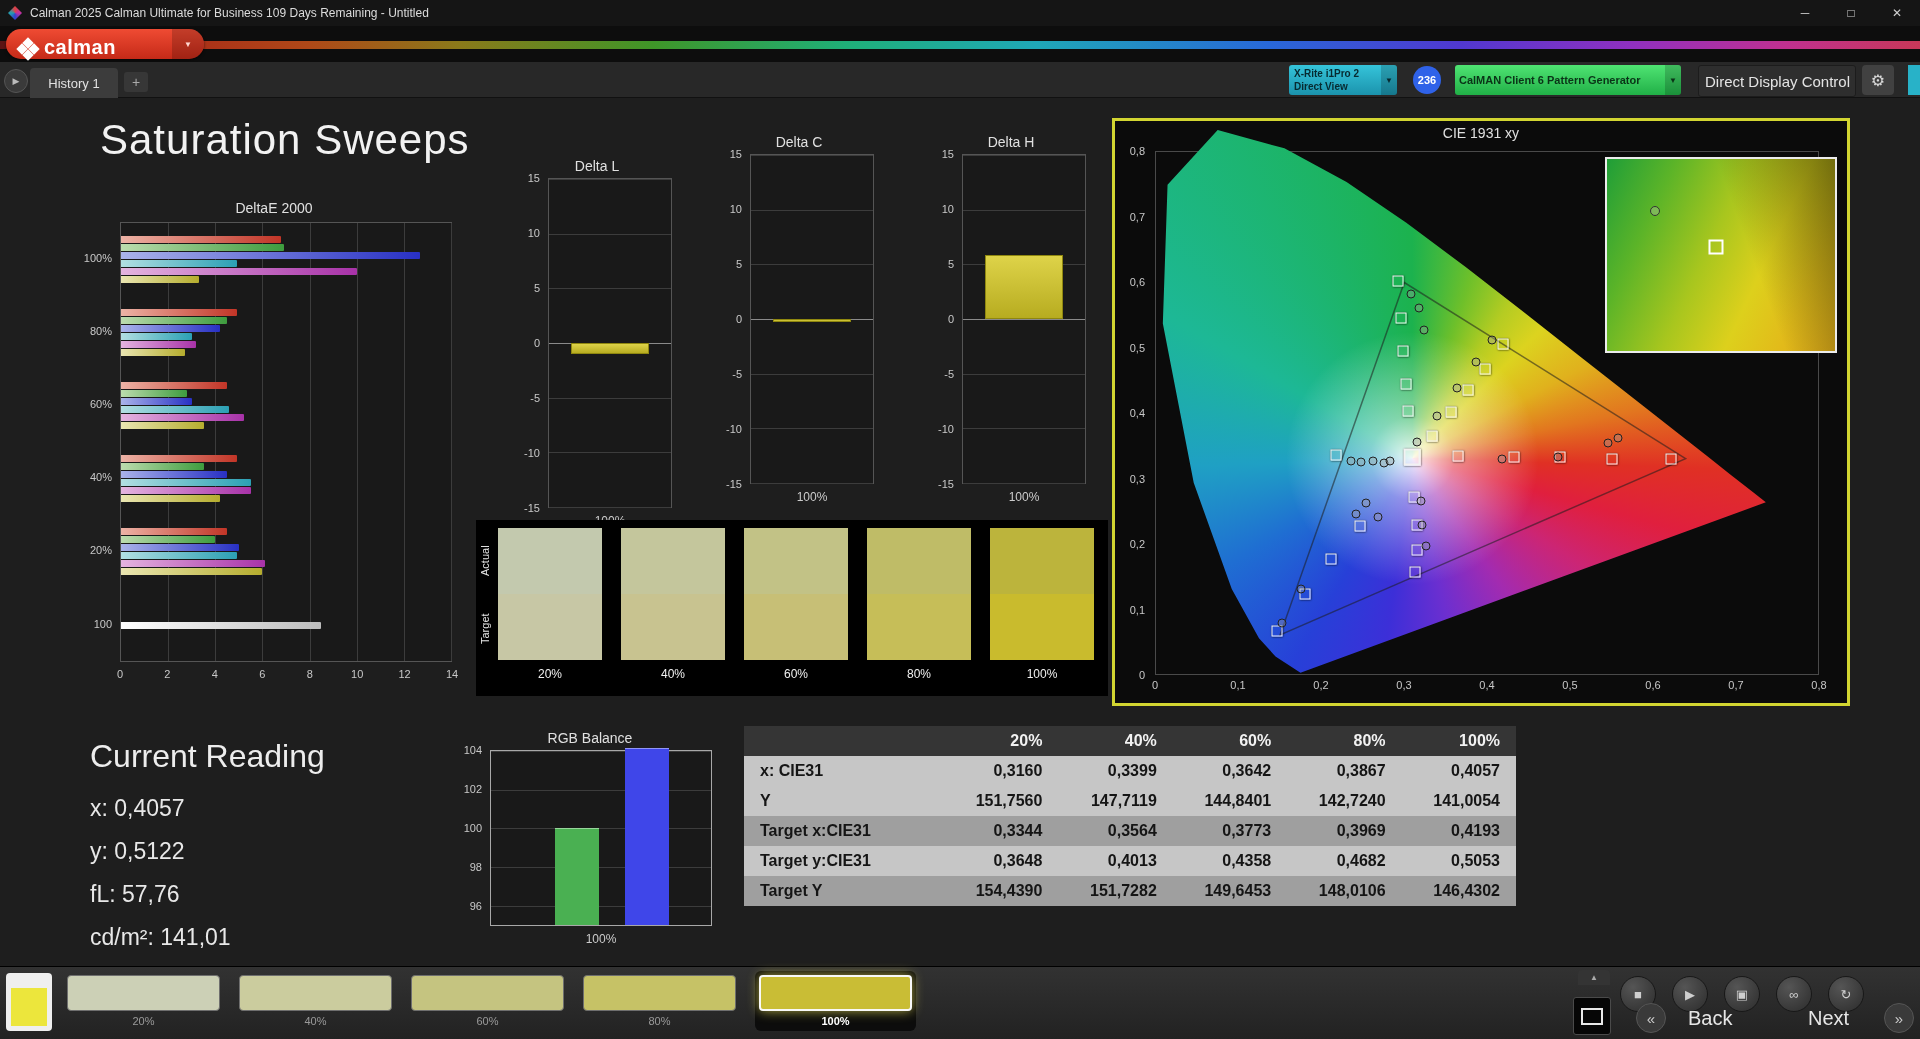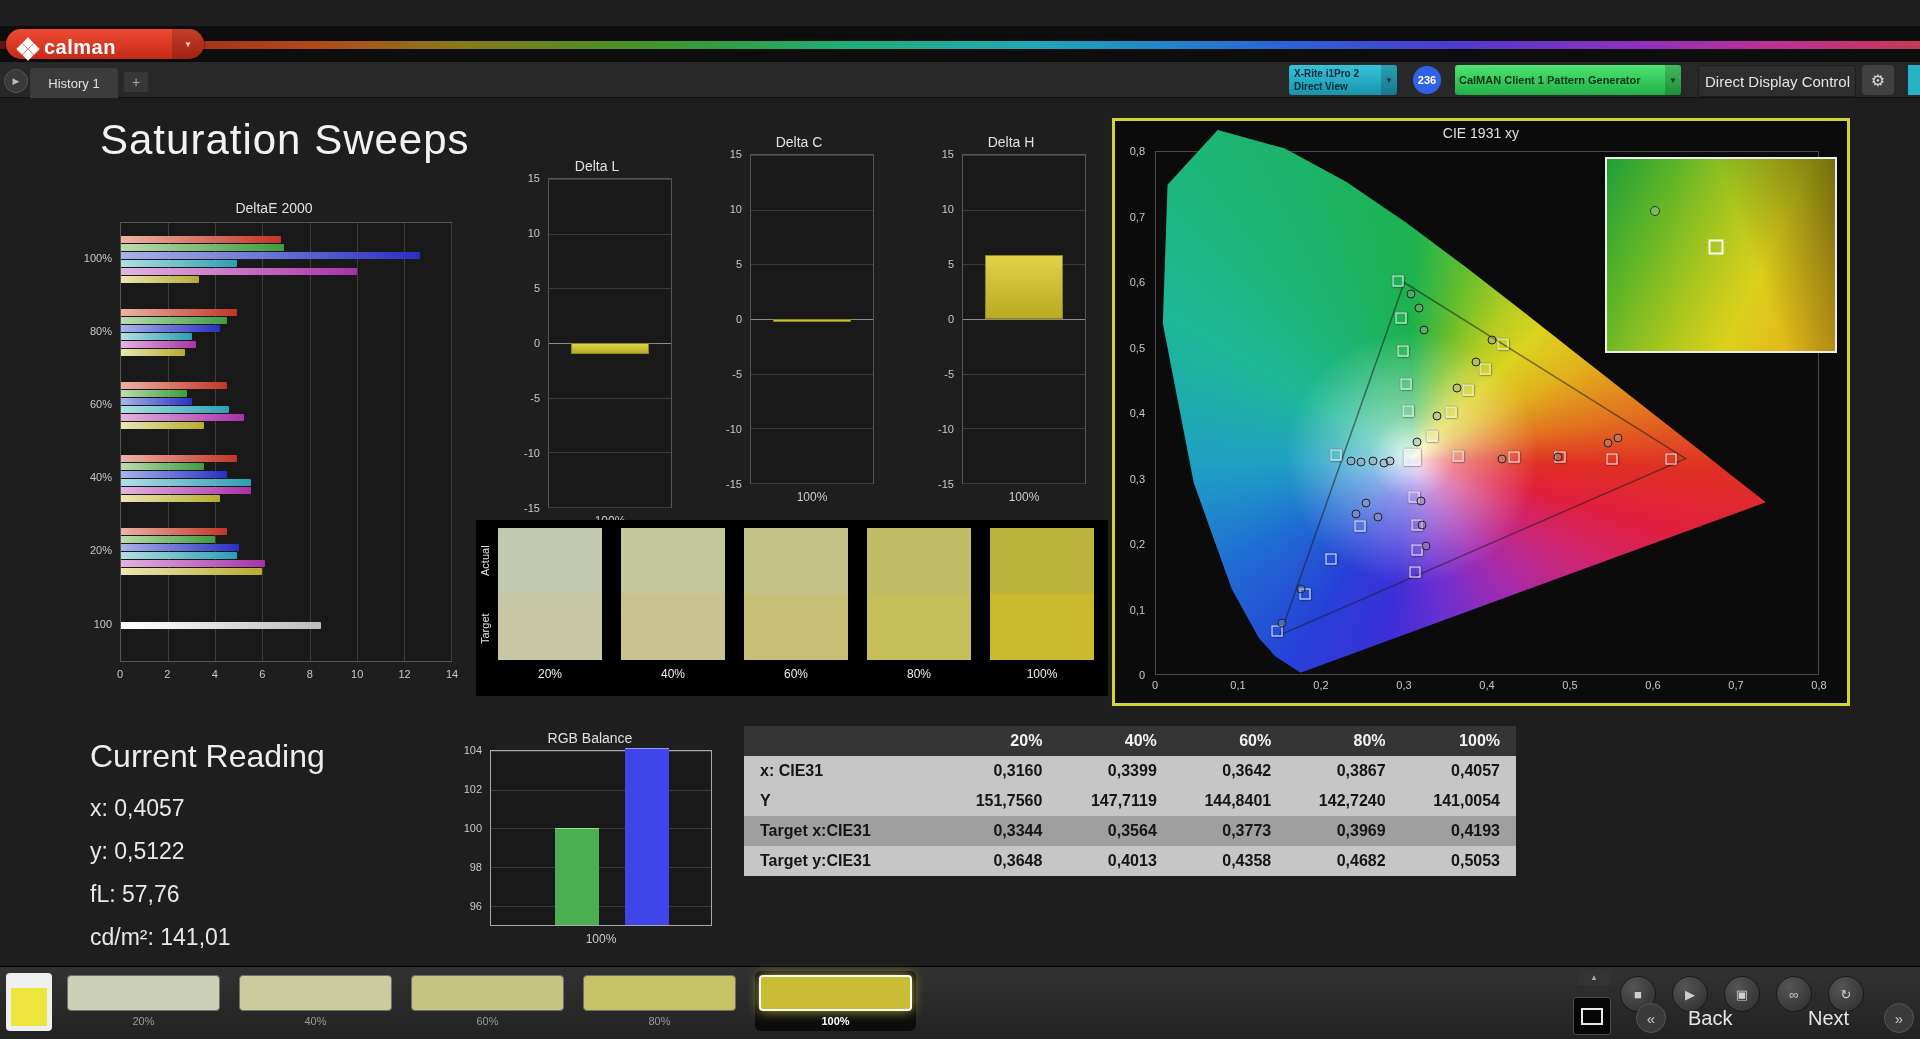--- a/index.html
+++ b/index.html
@@ -148,20 +148,29 @@
   .nav-circle.nextc{left:1884px;}
   .nav-label{position:absolute;top:40px;font-size:20px;color:#e6e6e6;}
   .nav-label.back{left:1688px;}
   .nav-label.next{left:1808px;}
 </style>
 </head>
 <body>
 
 <div class="app">
 
+  <div class="titlebar">
+    <div class="title-logo"></div>
+    <div class="title-text">Calman 2025 Calman Ultimate for Business 109 Days Remaining - Untitled</div>
+    <div class="win-controls">
+      <div class="win-btn">─</div>
+      <div class="win-btn">□</div>
+      <div class="win-btn">✕</div>
+    </div>
+  </div>
 
   <div class="brandbar">
     <div class="rainbow"></div>
     <div class="logo-btn">
       <div class="logo-flower">
         <div class="petal p1"></div>
           <div class="petal p2"></div>
           <div class="petal p3"></div>
           <div class="petal p4"></div>
       </div>
@@ -177,21 +186,21 @@
 
     <div class="dd meter-dd">
       <div class="meter-text">
         <div>X-Rite i1Pro 2</div>
         <div>Direct View</div>
       </div>
       <div class="dd-caret">▼</div>
     </div>
     <div class="badge">236</div>
     <div class="dd pattern-dd">
-      <div class="pattern-text">CalMAN Client 1 Pattern Generator</div>
+      <div class="pattern-text">CalMAN Client 6 Pattern Generator</div>
       <div class="dd-caret">▼</div>
     </div>
     <div class="dd display-dd">
       <div class="yellow-stripe"></div>
       <div class="display-text">Direct Display Control</div>
       <div class="dd-caret">▼</div>
     </div>
     <div class="gear-btn">⚙</div>
     <div class="edge-sliver"></div>
   </div>
@@ -517,20 +526,28 @@
           <div class="tcell tval">0,4193</div>
         </div>
         <div class="trow light">
           <div class="tcell tlabel">Target y:CIE31</div>
           <div class="tcell tval">0,3648</div>
           <div class="tcell tval">0,4013</div>
           <div class="tcell tval">0,4358</div>
           <div class="tcell tval">0,4682</div>
           <div class="tcell tval">0,5053</div>
         </div>
+        <div class="trow dark">
+          <div class="tcell tlabel">Target Y</div>
+          <div class="tcell tval">154,4390</div>
+          <div class="tcell tval">151,7282</div>
+          <div class="tcell tval">149,6453</div>
+          <div class="tcell tval">148,0106</div>
+          <div class="tcell tval">146,4302</div>
+        </div>
       </div>
   </div>
 
   <div class="bottombar">
     <div class="swatch-card">
       <div id="swatch-fill" style="background: rgb(236, 230, 60);"></div>
     </div>
     <div id="bottom-patches">
         <div class="bpatch" style="left: 67px;">
           <div class="bpatch-swatch" style="background: rgb(204, 208, 182);"></div>

